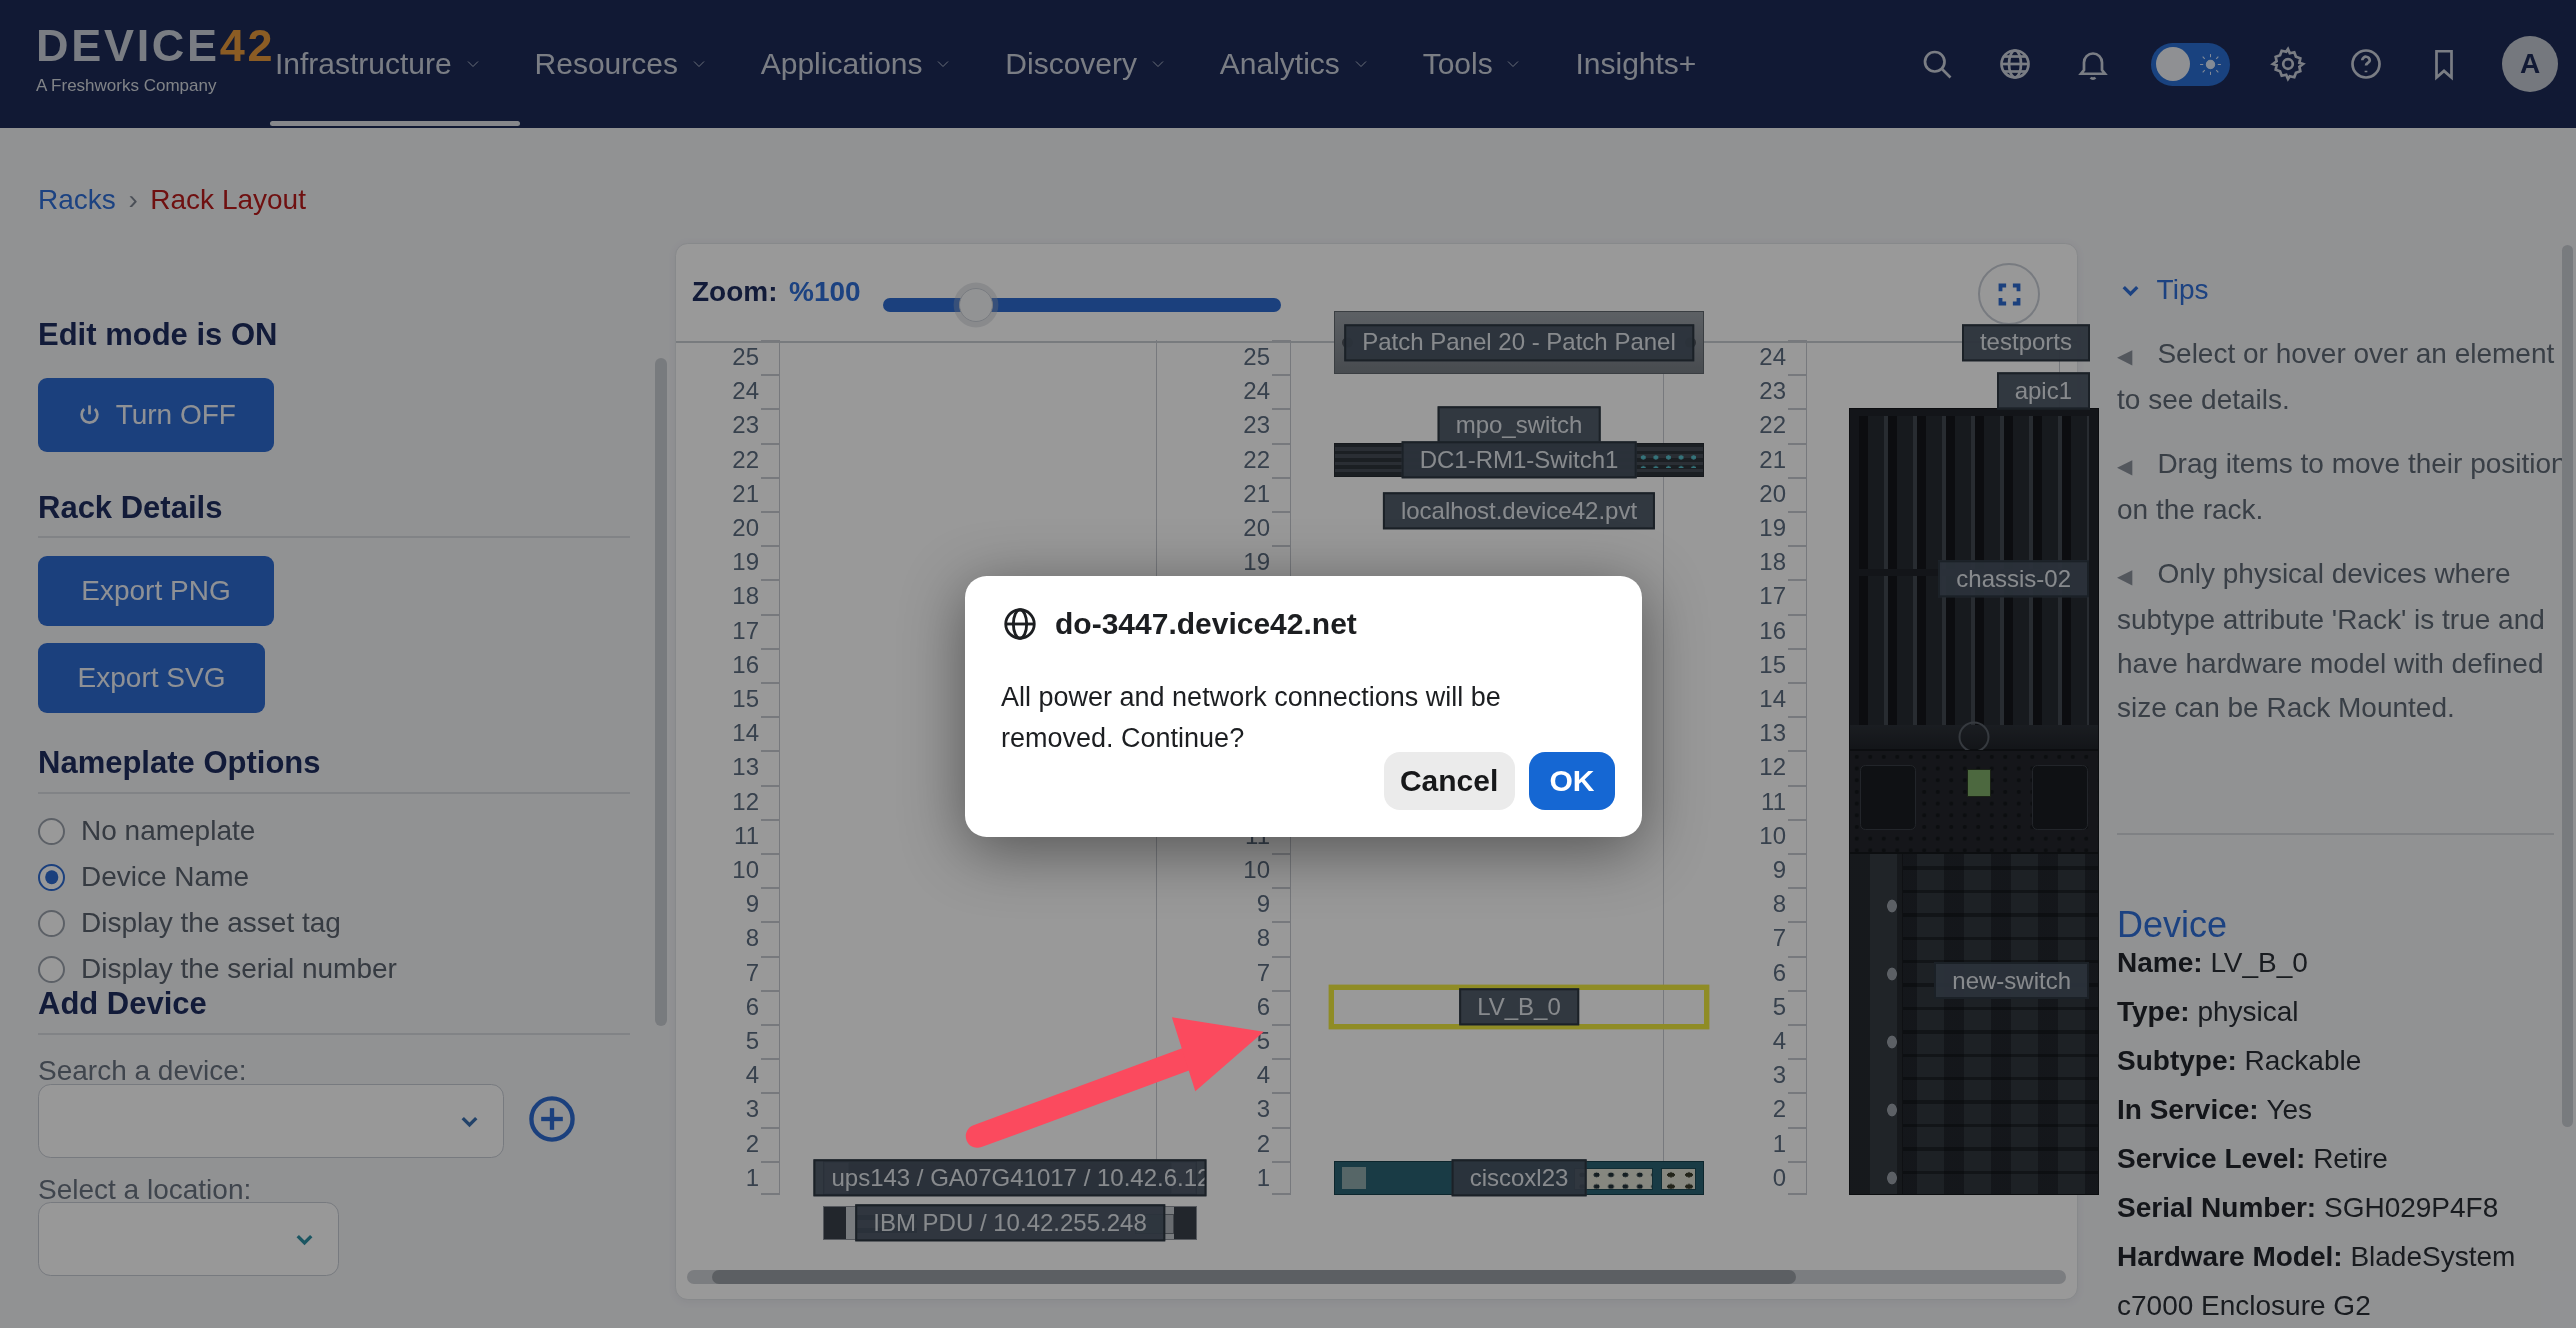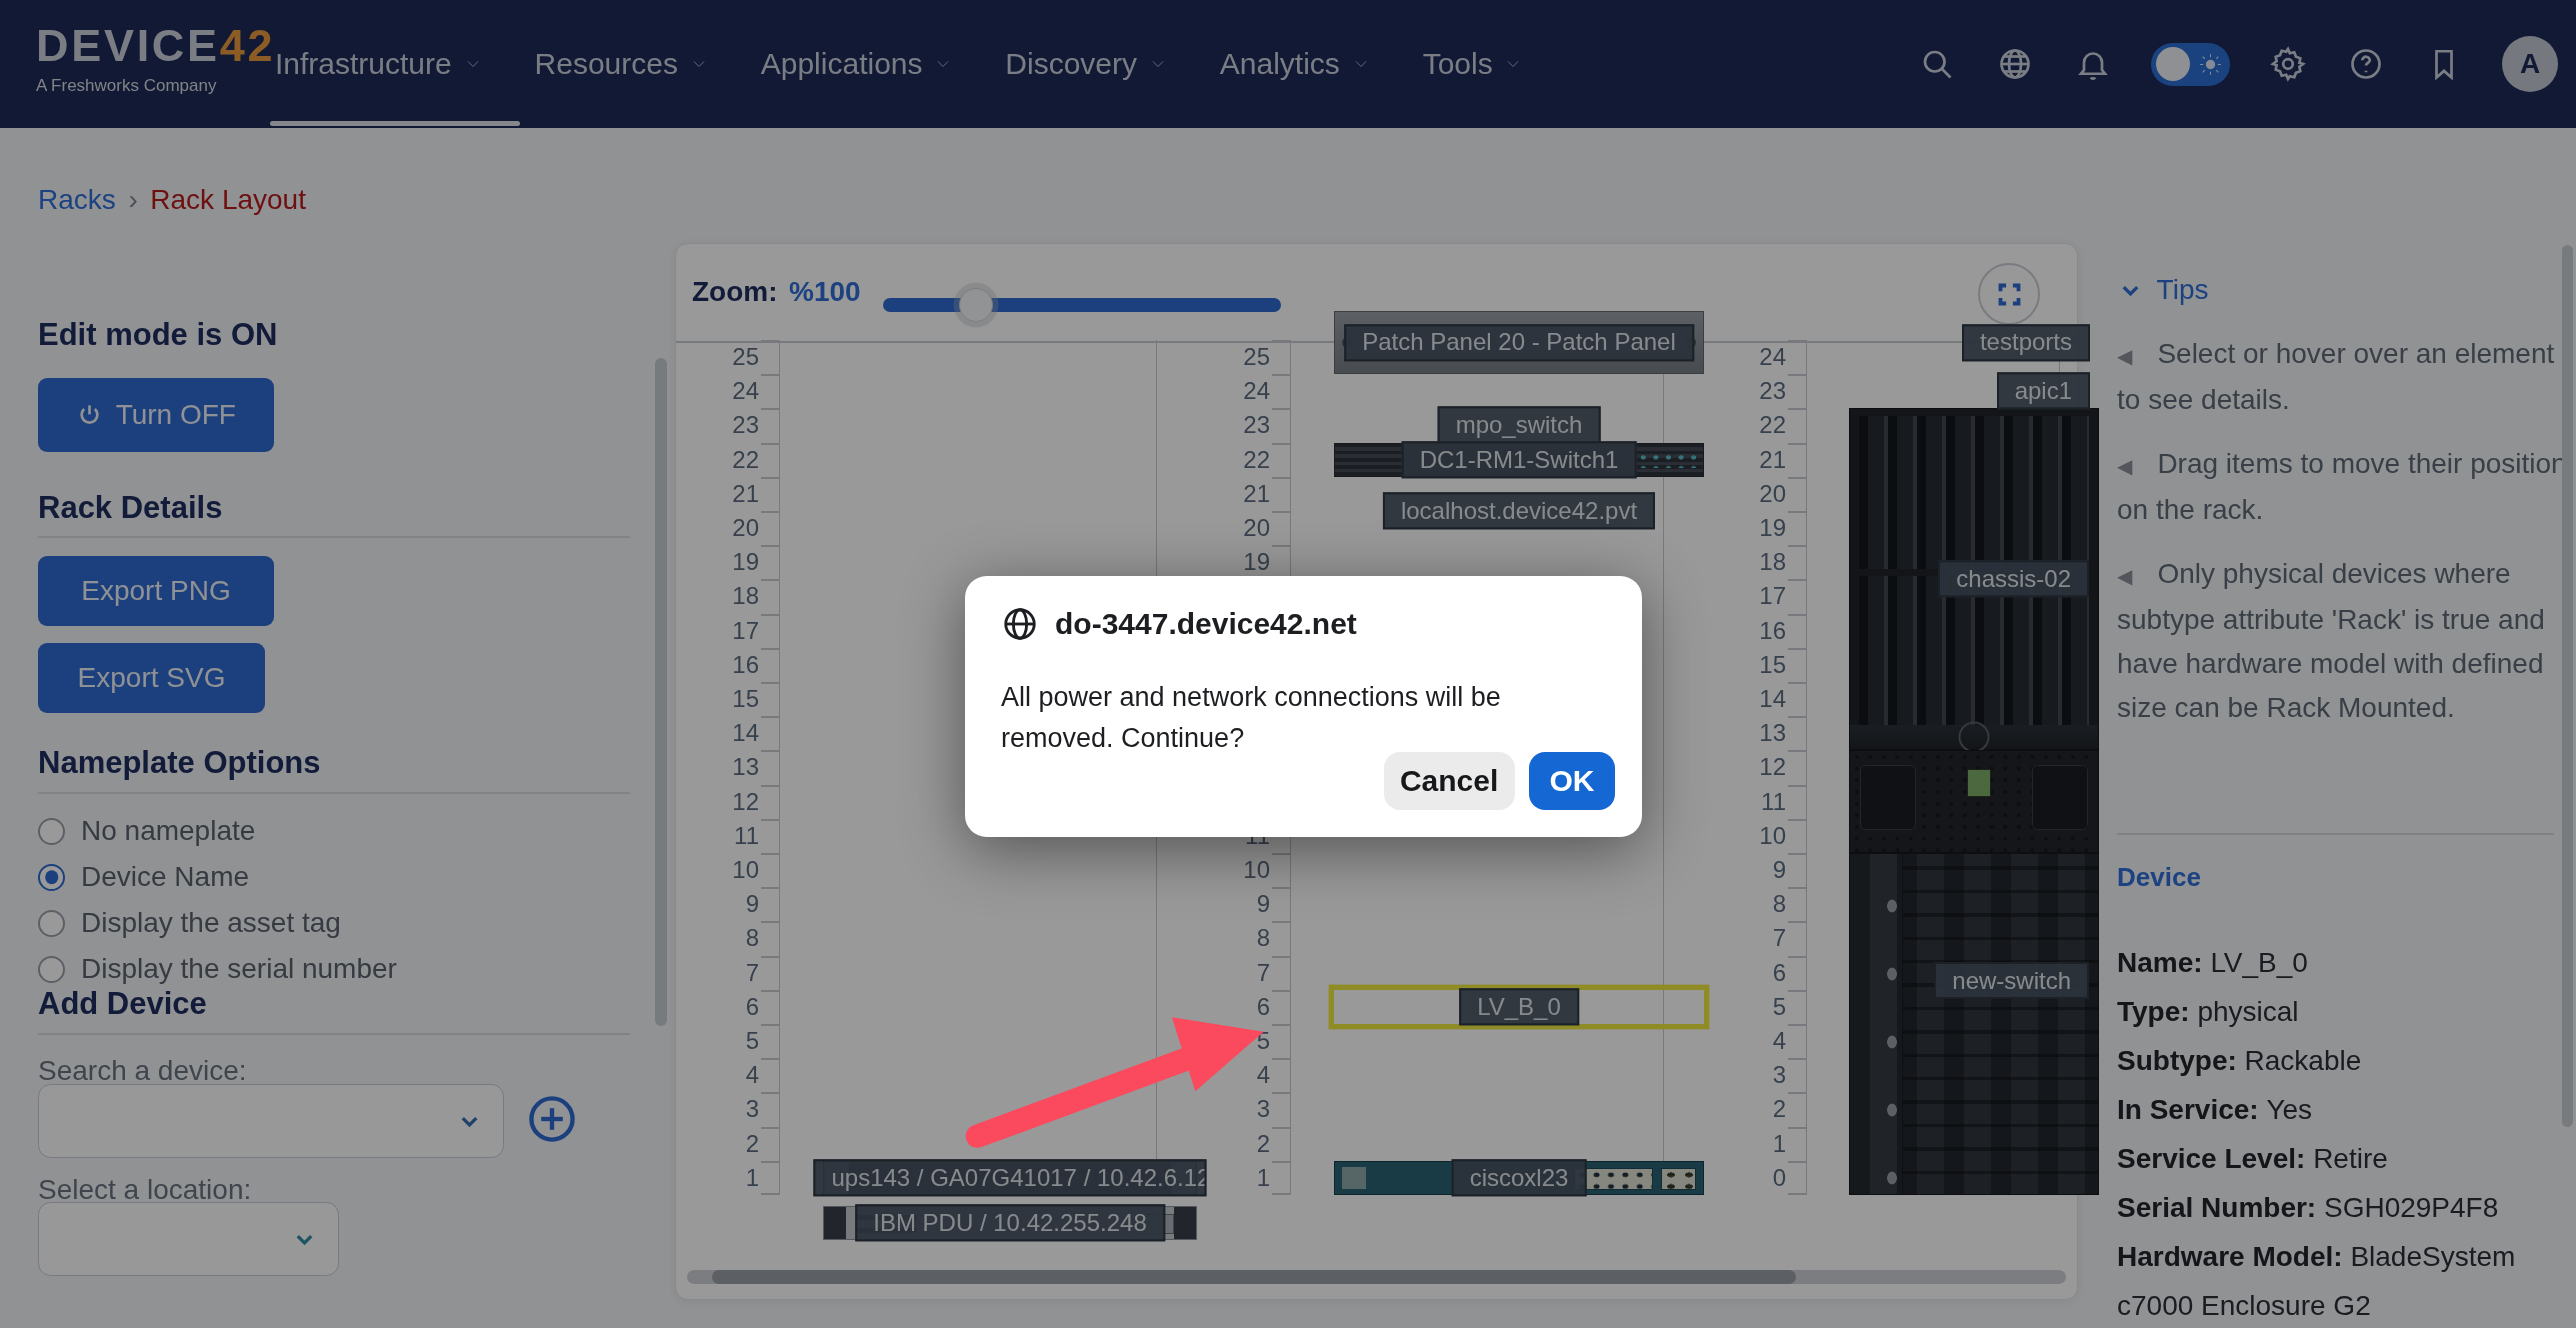--- a/index.html
+++ b/index.html
@@ -124,21 +124,21 @@
 
   
   .ipanel{position:absolute;left:2117px;top:245px;width:450px;font-size:28px;line-height:44px;color:#5f6975;}
   .iicon{display:inline-flex;width:31px;height:31px;border-radius:50%;background:#99a1ac;color:#f4f5f7;
          font-size:21.6px;font-weight:bold;align-items:center;justify-content:center;margin-right:14.4px;vertical-align:-3.6px;font-style:italic;}
   .tips-toggle{margin-top:23.4px;color:#2f6fd8;display:flex;align-items:center;gap:12.6px;cursor:pointer;}
   .tips-toggle svg{width:27px;height:27px;stroke:#2f6fd8;fill:none;stroke-width:3;}
   .tip{margin-top:20px;}
   .tri{color:#8b929c;font-size:20px;margin-right:25px;}
   .dev-div{position:absolute;left:2117px;top:833px;width:437px;height:1.8px;background:#d4d8dd;}
-  .dev-title{position:absolute;left:2117px;top:862px;font-size:26px;font-weight:bold;color:#2f6fd8;}
+  .dev-title{position:absolute;left:2117px;top:904px;font-size:36px;font-weight:normal;color:#2f6fd8;}
   .fields{position:absolute;left:2117px;top:938px;width:450px;font-size:28px;line-height:49px;color:#2a2f36;}
   .fields b{color:#22262c;}
 
   
   .dim{position:absolute;inset:0;background:rgba(0,0,0,.40);z-index:40;}
   .modal{position:absolute;left:965px;top:576px;width:677px;height:261px;background:#fff;border-radius:21.6px;
          box-shadow:0 12.6px 63px rgba(0,0,0,.45);z-index:50;}
   .m-head{position:absolute;left:36px;top:29px;display:flex;align-items:center;gap:16px;}
   .m-head svg{width:38px;height:38px;stroke:#1c1e21;fill:none;stroke-width:1.8;}
   .m-title{font-size:30px;font-weight:bold;color:#1c1e21;}
@@ -189,20 +189,23 @@
           <span>Analytics</span>
           <svg viewBox="0 0 24 24" fill="none">
             <polyline points="6 9 12 15 18 9"></polyline>
           </svg>
         </div>
         <div class="nav-item">
           <span>Tools</span>
           <svg viewBox="0 0 24 24" fill="none">
             <polyline points="6 9 12 15 18 9"></polyline>
           </svg>
+        </div>
+        <div class="nav-item">
+          <span>Insights+</span>
         </div>
       </div>
     <div class="nav-underline"></div>
     <div class="nav-icons">
       <div class="nico">
           <svg viewBox="0 0 24 24">
             <circle cx="10.5" cy="10.5" r="6.5"></circle>
             <line x1="15.5" y1="15.5" x2="21" y2="21"></line>
           </svg>
         </div>

